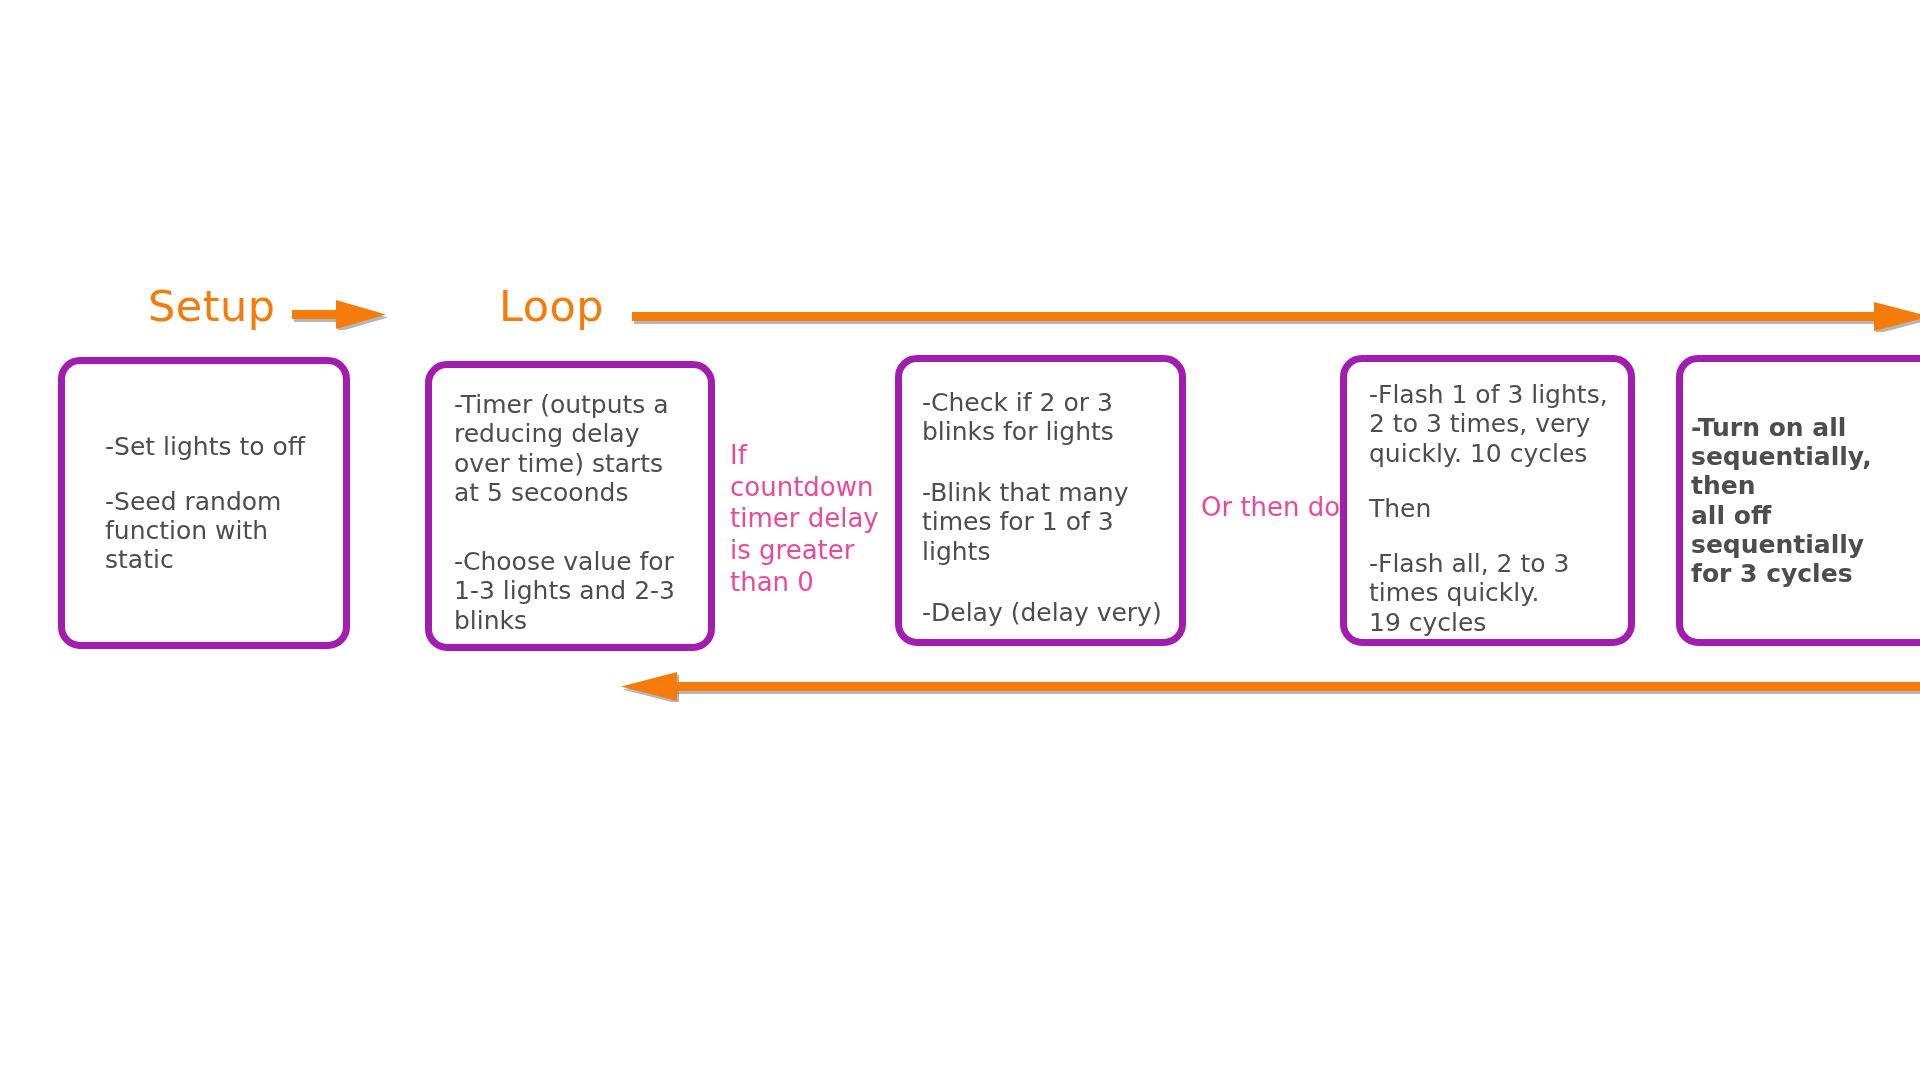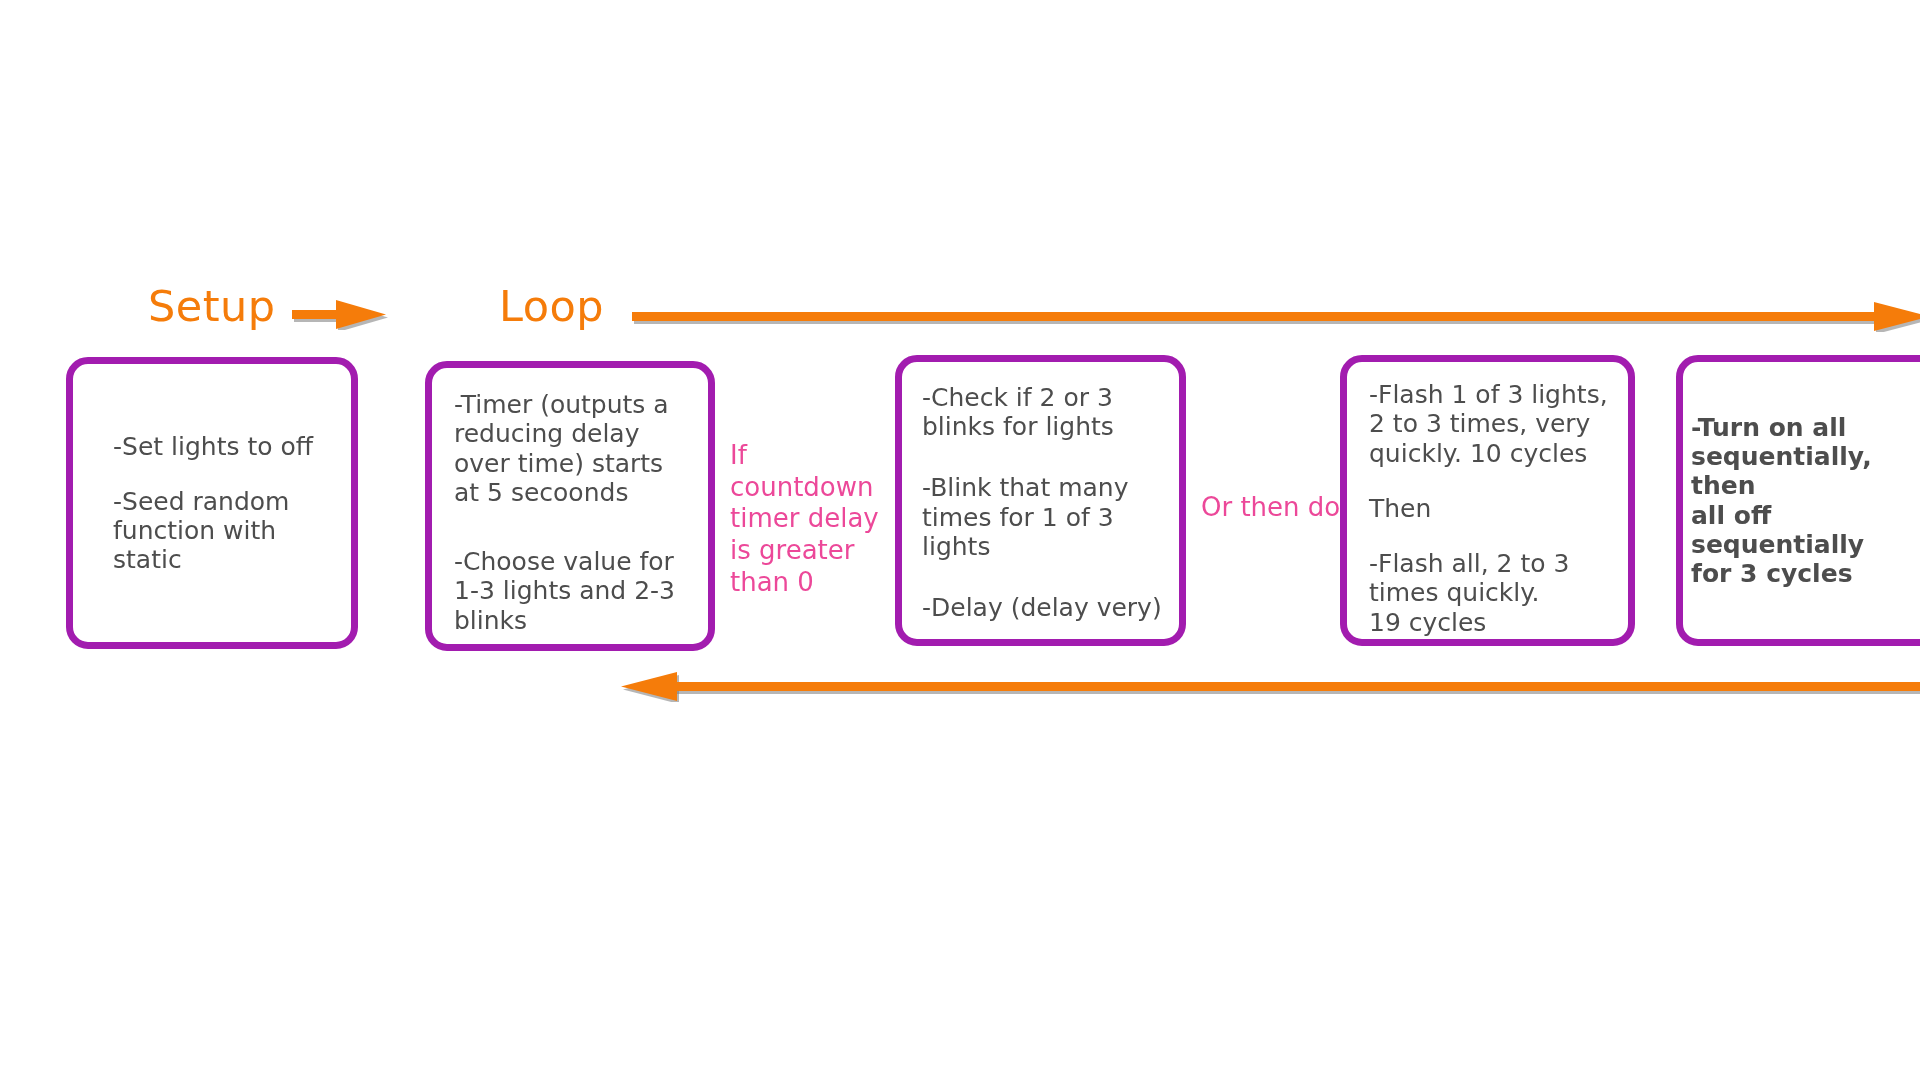--- a/index.html
+++ b/index.html
@@ -59,30 +59,30 @@
     padding: 12px 14px 12px 20px;
   }
   .box .line {
     color: #4d4d4d;
     font-size: 25px;
     line-height: 1.17;
     white-space: pre-line;
   }
   .box .line + .line { margin-top: 26px; }
 
-  #box-setup   { left: 22px;   top: 357px; width: 292px; height: 292px; }
+  #box-setup   { left: 14px;   top: 357px; width: 292px; height: 292px; }
   #box-timer   { left: 381px;  top: 361px; width: 290px; height: 290px; }
   #box-check   { left: 851px;  top: 355px; width: 291px; height: 291px; }
   #box-flash   { left: 1296px; top: 355px; width: 295px; height: 291px; gap: 12px; }
   #box-turnon  { left: 1632px; top: 355px; width: 288px; height: 291px; }
 
   
   #box-setup   { justify-content: center; padding-left: 40px; }
   #box-timer   { justify-content: flex-start; padding-top: 22px; padding-left: 22px; }
-  #box-check   { justify-content: center; padding-top: 16px; padding-left: 20px; }
+  #box-check   { justify-content: flex-end; padding-top: 16px; padding-left: 20px; }
   #box-flash   { justify-content: flex-start; padding-top: 18px; padding-left: 22px; }
   #box-turnon  { justify-content: center; padding-left: 8px; font-weight: bold; }
 
   #box-timer .line + .line { margin-top: 40px; }
   #box-check .line + .line { margin-top: 32px; }
   #box-flash .line + .line { margin-top: 14px; }
 
   
   .condition {
     position: absolute;

